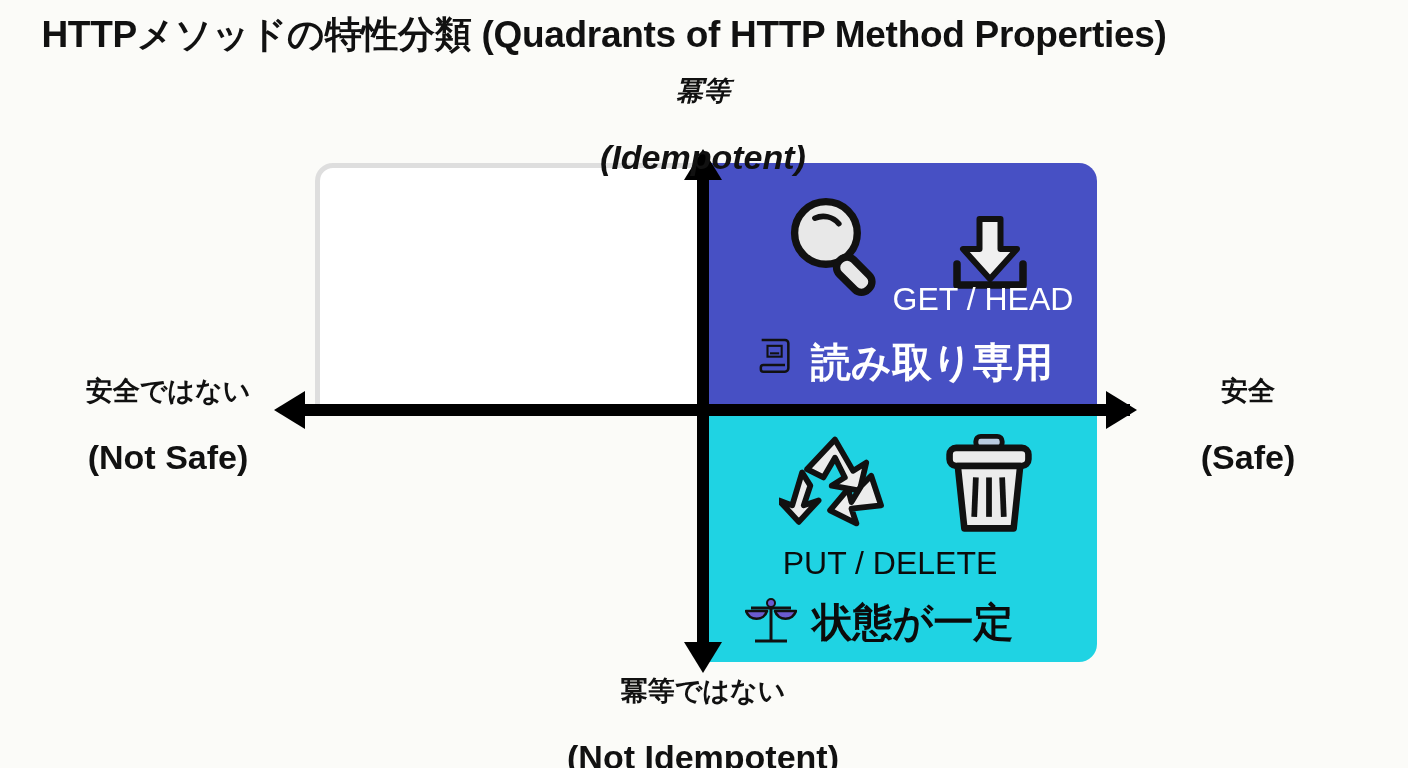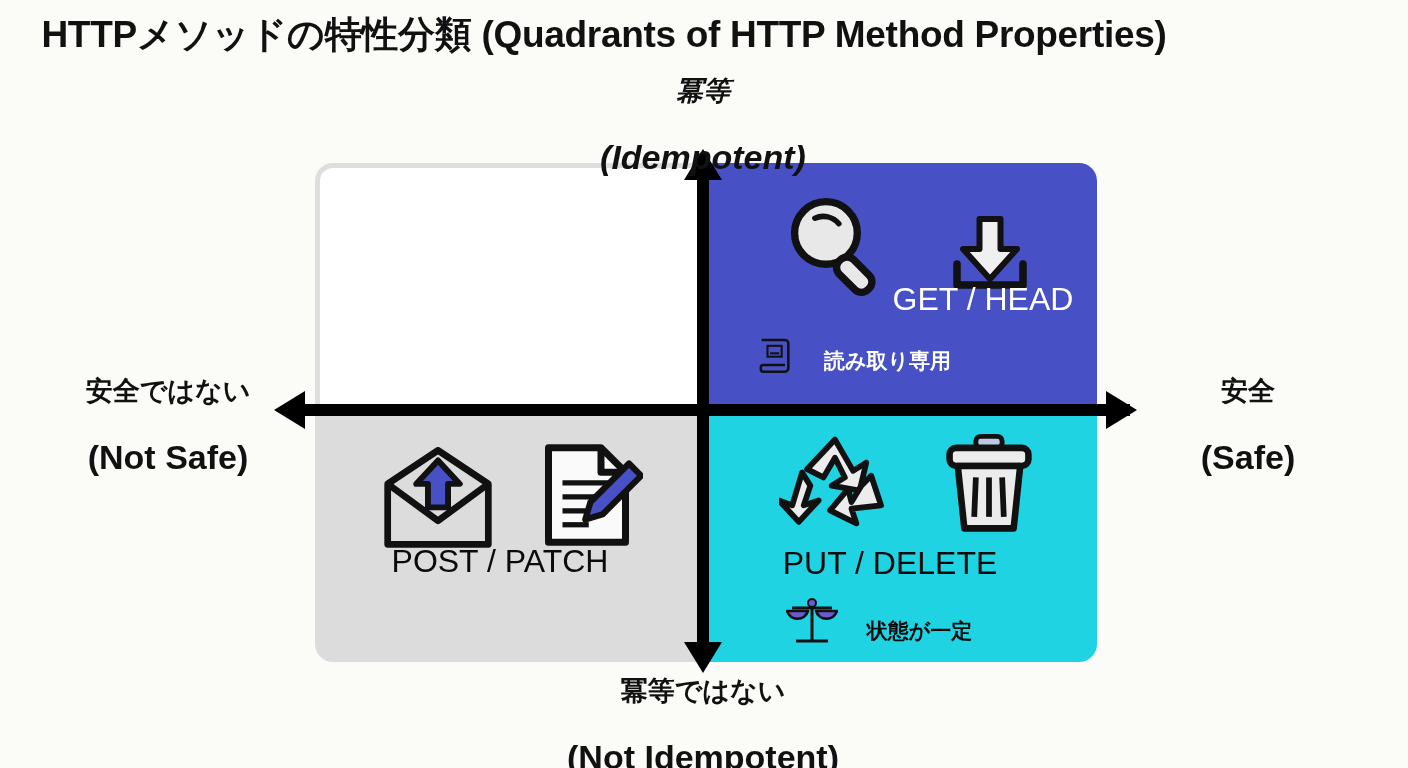--- a/index.html
+++ b/index.html
@@ -167,25 +167,25 @@
     position: absolute;
     width: 100%;
     text-align: center;
     font-size: 32px;
     font-weight: normal;
     white-space: nowrap;
   }
   .tagline {
     position: absolute;
     display: flex;
-    align-items: flex-end;
+    align-items: flex-start;
     justify-content: center;
-    gap: 29px;
+    gap: 16px;
     width: 100%;
-    font-size: 21px;
+    font-size: 40px;
     font-weight: bold;
     white-space: nowrap;
   }
   .light-text { color: #ffffff; }
   .dark-text  { color: #0b0b0b; }
 
   
   #tr-icons { left: 40px; top: 22px; width: 330px; gap: 46px; }
   #tr-method { left: 180px; top: 118px; width: 200px; }
   #tr-tagline { left: 12px; top: 172px; width: 340px; justify-content: flex-start; padding-left: 40px; box-sizing: border-box; }
@@ -232,43 +232,20 @@
         <svg width="40" height="40" viewBox="0 0 48 48">
           <path d="M8 6 h28 a4 4 0 0 1 4 4 v30 a4 4 0 0 1 -4 4 H10 a3 3 0 0 1 -3 -3 v-2 a3 3 0 0 1 3 -3 h26" fill="none" stroke="#111" stroke-width="3" stroke-linejoin="round"></path>
           <rect x="15" y="13" width="17" height="13" fill="none" stroke="#111" stroke-width="2.5"></rect>
           <line x1="18" y1="22" x2="29" y2="22" stroke="#111" stroke-width="2.5"></line>
         </svg>
       </span>
       <span>読み取り専用</span>
     </div>
   </div>
 
-  <div class="quad" id="quad-bl">
-    <div class="icon-row" id="bl-icons">
-      <span>
-        <svg width="118" height="104" viewBox="0 0 70 62">
-          <path d="M5 22 L35 2 L65 22 v36 H5 z" fill="none" stroke="#111" stroke-width="4" stroke-linejoin="round"></path>
-          <path d="M5 22 L35 44 L65 22" fill="none" stroke="#111" stroke-width="4" stroke-linejoin="round"></path>
-          <path d="M35 8 L48 22 h-7 v14 h-12 V22 h-7 z" fill="#4750c4" stroke="#111" stroke-width="3.5" stroke-linejoin="round"></path>
-        </svg>
-      </span>
-      <span>
-        <svg width="112" height="112" viewBox="0 0 64 64">
-          <path d="M10 5 h30 l14 14 v40 H10 z" fill="#fafafa" stroke="#111" stroke-width="4" stroke-linejoin="round"></path>
-          <path d="M40 5 v14 h14" fill="none" stroke="#111" stroke-width="4" stroke-linejoin="round"></path>
-          <line x1="18" y1="25" x2="44" y2="25" stroke="#111" stroke-width="3"></line>
-          <line x1="18" y1="33" x2="44" y2="33" stroke="#111" stroke-width="3"></line>
-          <line x1="18" y1="41" x2="38" y2="41" stroke="#111" stroke-width="3"></line>
-          <line x1="18" y1="49" x2="33" y2="49" stroke="#111" stroke-width="3"></line>
-          <path d="M56 14 l7 7 l-22 22 l-10 3 l3 -10 z" fill="#4750c4" stroke="#111" stroke-width="3.5" stroke-linejoin="round"></path>
-        </svg>
-      </span>
-    </div>
-    <div class="method-label dark-text" id="bl-method">POST / PATCH</div>
-  </div>
 
   <div class="quad" id="quad-br">
     <div class="icon-row" id="br-icons">
       <span>
         <svg width="112" height="102" viewBox="0 0 68 62">
           <path d="M34 4 L45 23 l8 -5 l-4 17 l-17 -3 l8 -5 L34 15 L27 27 l-10 -5 z" fill="#ececec" stroke="#111" stroke-width="3.5" stroke-linejoin="round"></path>
           <path d="M14 24 L8 44 l-8 -3 l12 13 l12 -13 l-9 3 l4 -12 z" fill="#ececec" stroke="#111" stroke-width="3.5" stroke-linejoin="round"></path>
           <path d="M56 26 L62 44 l-18 2 l3 9 l-16 -8 l11 -13 l2 8 l6 -10 z" fill="#ececec" stroke="#111" stroke-width="3.5" stroke-linejoin="round"></path>
         </svg>
       </span>

